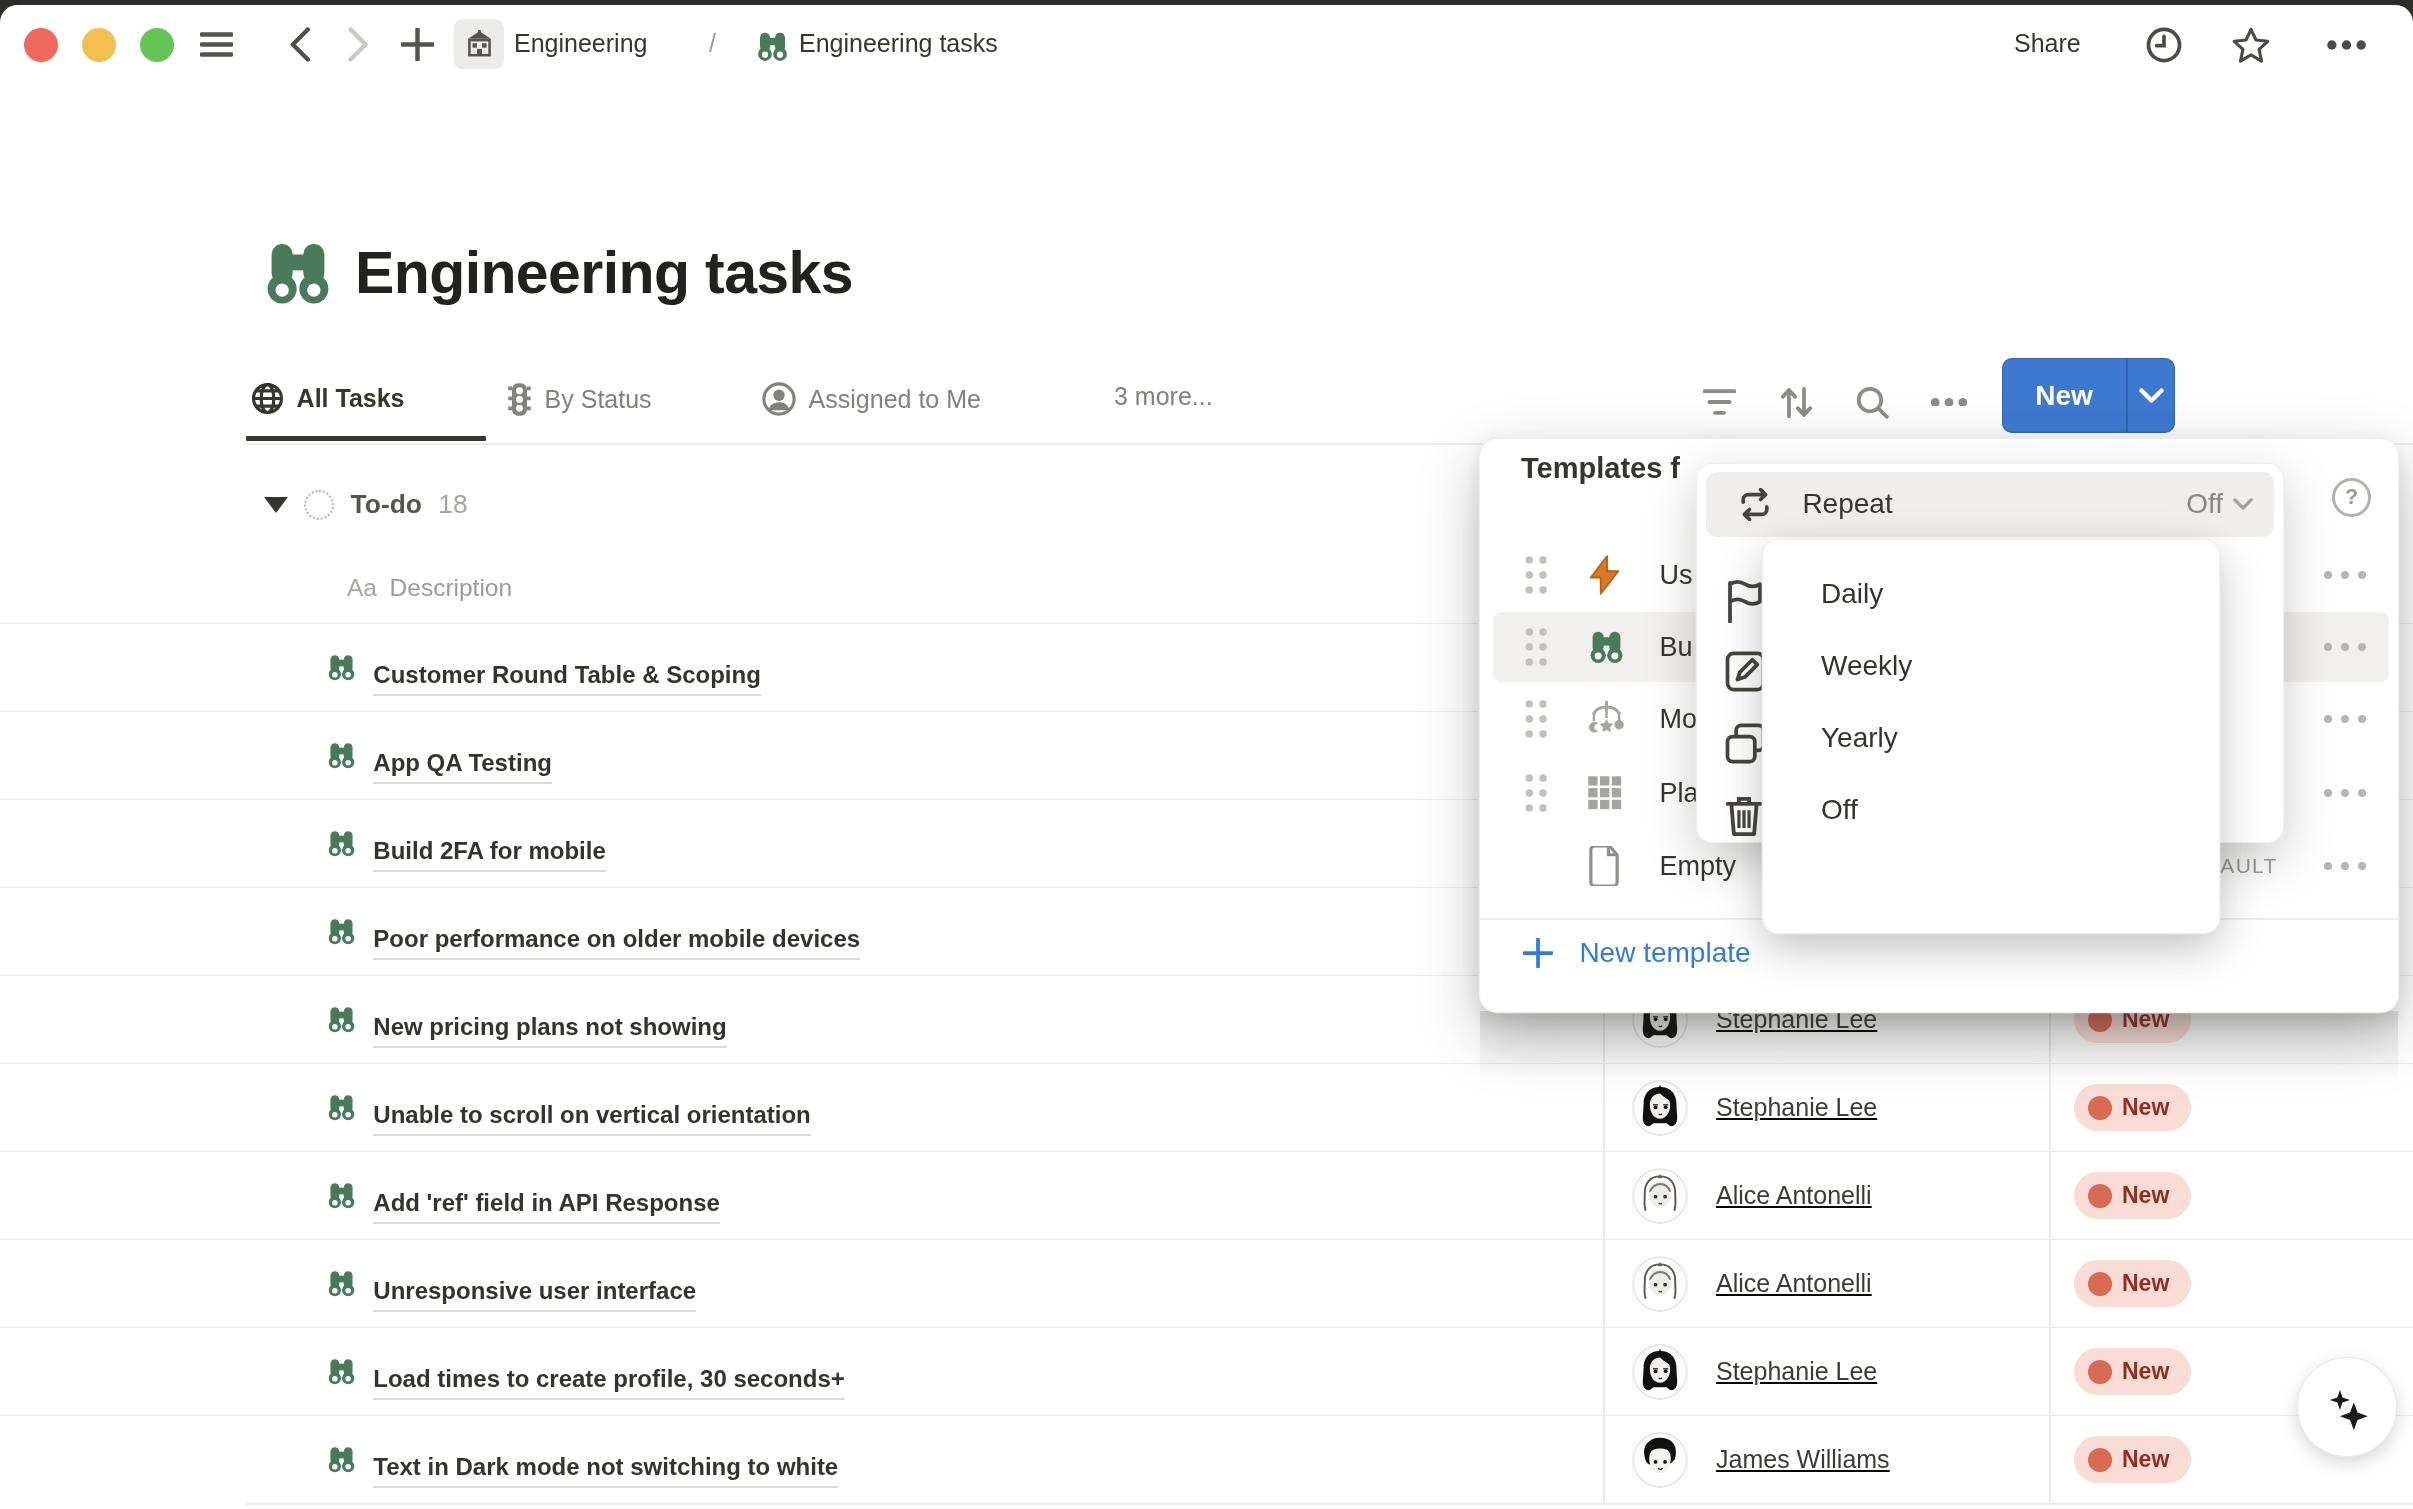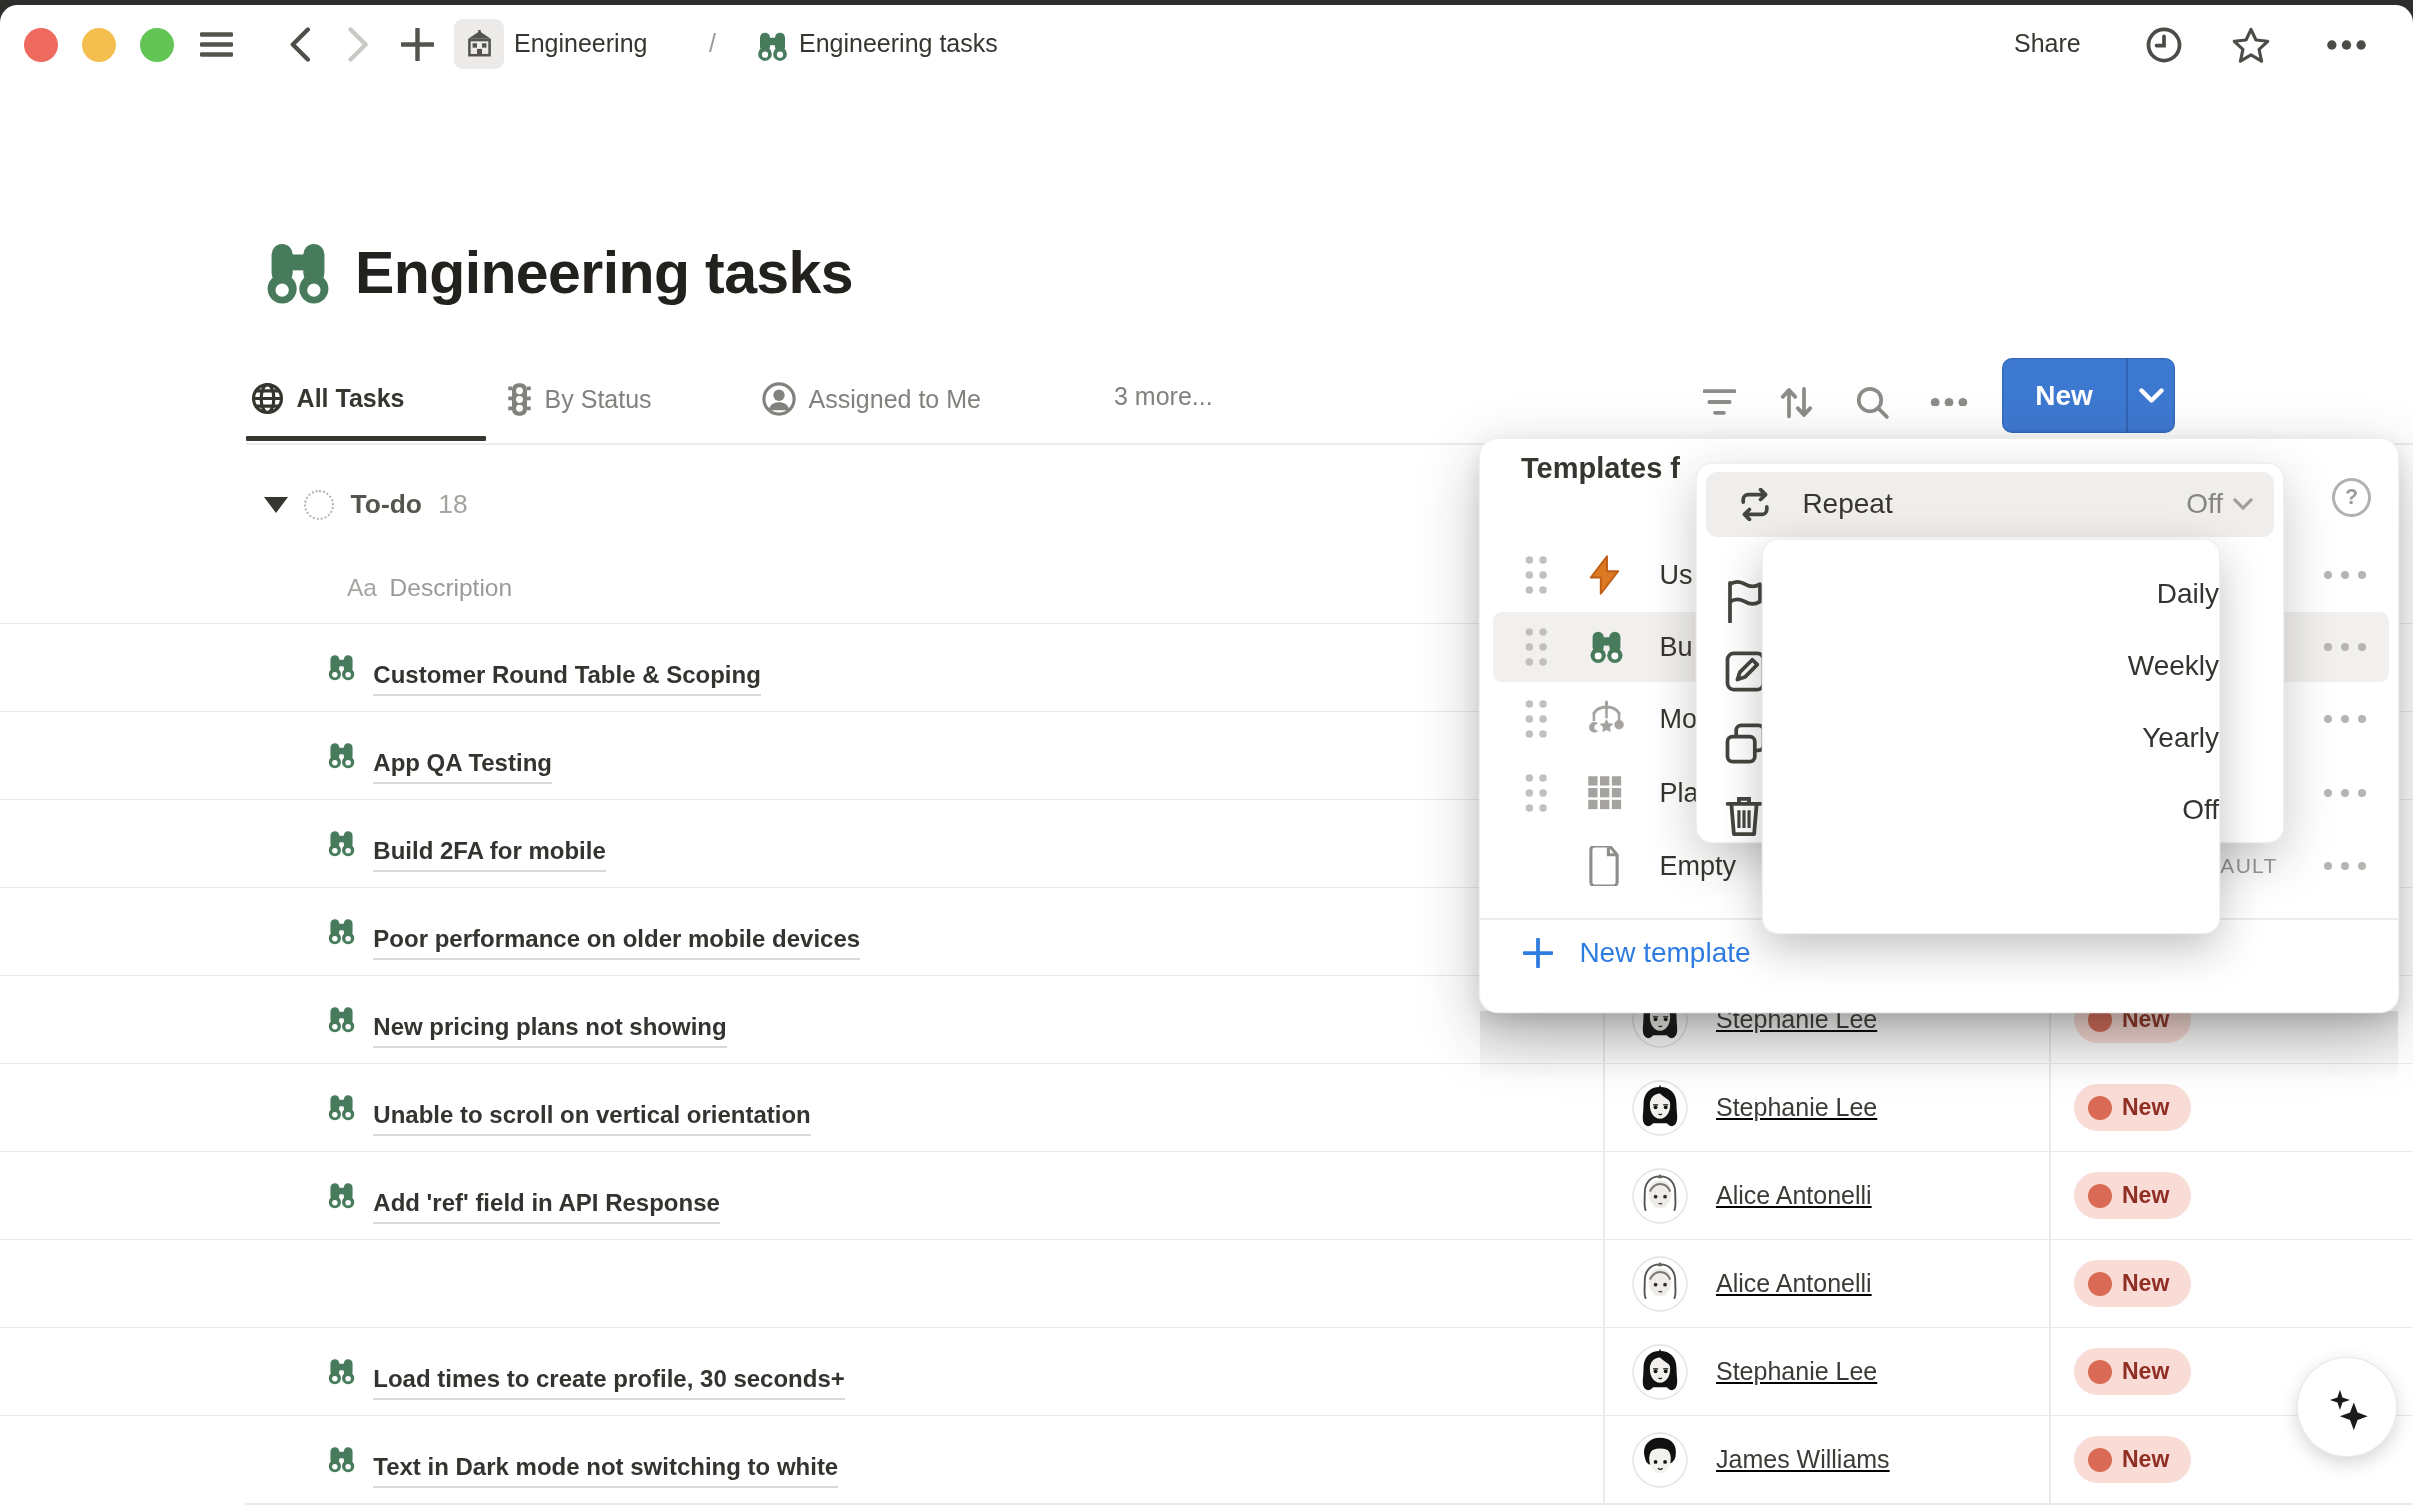--- a/index.html
+++ b/index.html
@@ -76,21 +76,21 @@
   .ctx{position:absolute;left:1697px;top:459px;width:586px;height:378px;background:#fff;border-radius:15px;box-shadow:0 0 0 1.3px #f0efed,0 16.3px 50px rgba(30,30,28,.25);z-index:60;}
   .repeat-row{position:absolute;left:9.4px;top:7.5px;width:568px;height:65px;background:#efeeec;border-radius:11.3px;display:flex;align-items:center;}
   .repeat-row .r-ic{margin-left:31px;color:#45443f;}
   .repeat-row .r-lbl{margin-left:29px;font-size:28px;color:#37352f;}
   .repeat-row .r-val{margin-left:auto;font-size:28px;color:#87867f;}
   .repeat-row .r-chev{margin:0 21.4px 0 10px;color:#a09e99;}
   .ctx-ic{position:absolute;left:28px;width:44px;height:44px;color:#45443f;}
 
   
   .submenu{position:absolute;left:1763px;top:535px;width:456px;height:393px;background:#fff;border-radius:15px;box-shadow:0 0 0 1.3px #f0efed,0 15px 44px rgba(30,30,28,.28);z-index:70;padding-top:17.6px;box-sizing:border-box;}
-  .sub-item{height:72px;display:flex;align-items:center;padding-left:58px;font-size:28px;color:#34332f;justify-content:flex-end;}
+  .sub-item{height:72px;display:flex;align-items:center;padding-left:58px;font-size:28px;color:#34332f;}
 
   
   .ai-btn{position:absolute;left:2298px;top:1353px;width:98px;height:98px;border-radius:50%;background:#fff;box-shadow:0 0 0 1.3px #ebeae7,0 6.3px 19px rgba(0,0,0,.18);display:flex;align-items:center;justify-content:center;z-index:80;}
 </style>
 </head>
 <body>
 
 <div id="stage">
 
   <svg width="0" height="0" style="position:absolute">
@@ -461,20 +461,34 @@
           </div>
           <div class="cell-status">
             <span class="pill">
               <span class="dot"></span>
               <span class="txt">New</span>
             </span>
           </div>
         </div>
 
         <div class="trow">
+          <div class="cell-desc">
+            <span>
+              <svg width="31" height="31" viewBox="0 0 56 56">
+                <rect x="8" y="6" width="16" height="30" rx="8" fill="#477b5b"></rect>
+                <rect x="32" y="6" width="16" height="30" rx="8" fill="#477b5b"></rect>
+                <rect x="22" y="14" width="12" height="12" fill="#477b5b"></rect>
+                <circle cx="16" cy="40" r="11" fill="#477b5b"></circle>
+                <circle cx="40" cy="40" r="11" fill="#477b5b"></circle>
+                <circle cx="16" cy="41" r="5" fill="#fff"></circle>
+                <circle cx="40" cy="41" r="5" fill="#fff"></circle>
+              </svg>
+            </span>
+            <span class="task-title">Unresponsive user interface</span>
+          </div>
           <div class="cell-assignee">
             <span class="avatar">
               <svg width="52" height="52" viewBox="0 0 82 82">
                 <use href="#av-alice"></use>
               </svg>
             </span>
             <span class="assignee-name">Alice Antonelli</span>
           </div>
           <div class="cell-status">
             <span class="pill">

